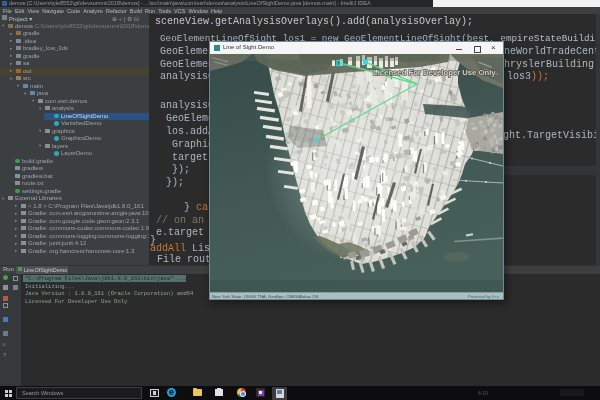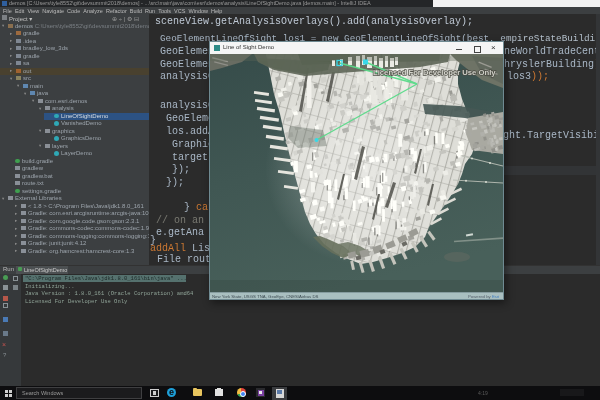--- a/index.html
+++ b/index.html
@@ -37,21 +37,21 @@
   <div class="code abs" style="left:160px;top:100px;">analysisOverlay.getAna</div>
   <div class="code abs" style="left:166px;top:113px;">GeoElementLineOf</div>
   <div class="code abs" style="left:166px;top:126px;">los.addAll(analy</div>
   <div class="code abs" style="left:172px;top:139px;">GraphicsOver</div>
   <div class="code abs" style="left:172px;top:152px;">target.setSe</div>
   <div class="code abs" style="left:503px;top:130px;">ght.TargetVisibilit</div>
   <div class="code abs" style="left:172px;top:164px;">});</div>
   <div class="code abs" style="left:166px;top:177px;">});</div>
   <div class="code abs" style="left:136px;top:202px;margin-left:48px;">} <span class="kw">catch</span> (E</div>
   <div class="code abs cm" style="left:156px;top:215px;">// on an</div>
-  <div class="code abs" style="left:156px;top:227px;">e.getAna</div>
+  <div class="code abs" style="left:156px;top:227px;">e.target</div>
   <div class="code abs" style="left:150px;top:235px;">}</div>
   <div class="code abs" style="left:150px;top:242.5px;"><span class="kw">addAll</span> List</div>
   <div class="code abs" style="left:157px;top:253.5px;">File route</div>
 </div>
 
 <div class="abs" style="left:596px;top:14px;width:4px;height:251px;background:#333537;"></div>
 
 <div class="abs" style="left:0;top:14px;width:149px;height:251px;background:#3c3f41;overflow:hidden;" id="projpanel">
 
   <div class="abs" style="left:2px;top:1px;width:5px;height:5px;background:#7c8084;"></div>

